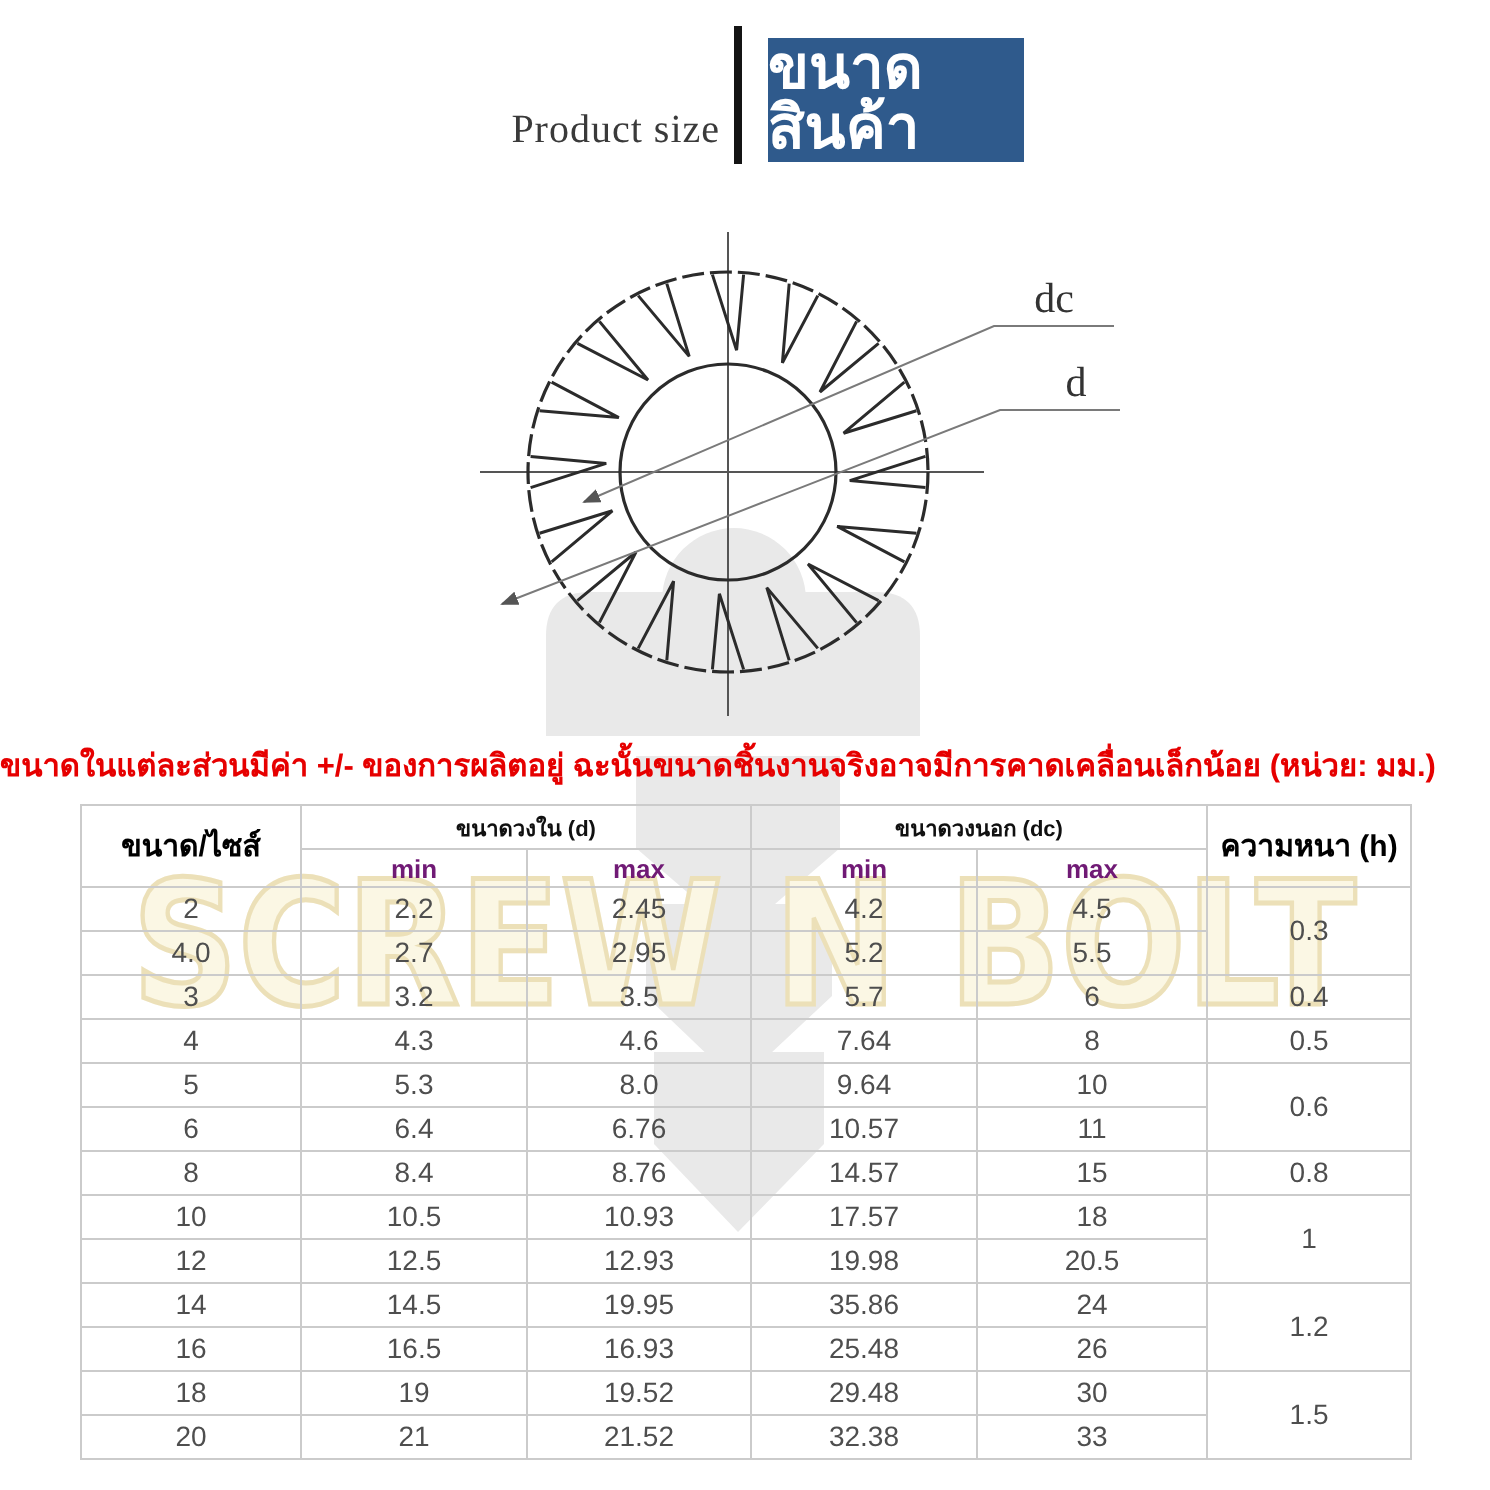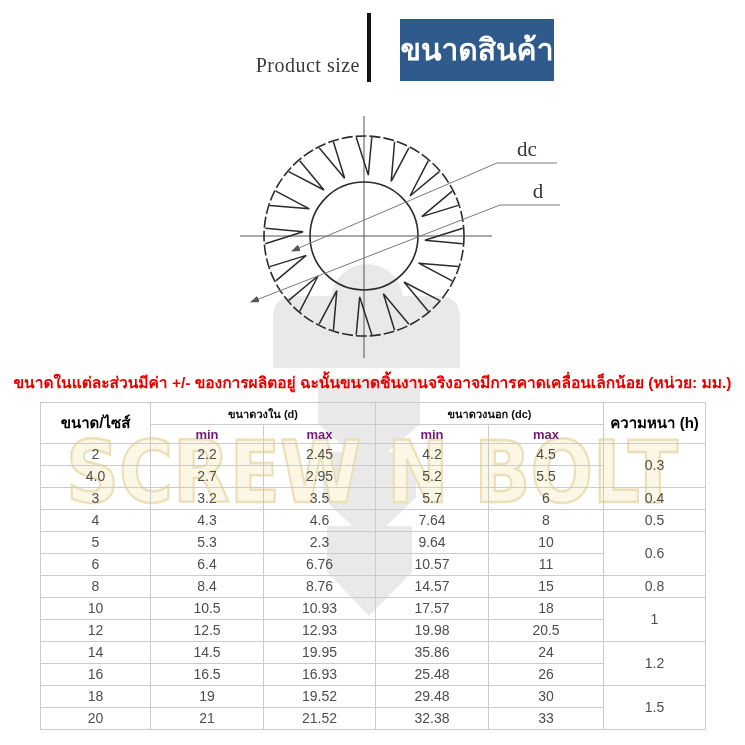--- a/index.html
+++ b/index.html
@@ -10,30 +10,30 @@
   
   .wm-svg{position:absolute;left:0;top:0;z-index:0;}
   
   .ps-label{
     position:absolute;left:0;top:54px;width:360px;text-align:right;
     font-family:"Liberation Serif","DejaVu Serif",serif;font-size:20px;color:#3a3a3a;
     letter-spacing:.5px;z-index:2;
   }
   .hdr-divider{position:absolute;left:367px;top:13px;width:4px;height:69px;background:#141414;z-index:2;}
   .title-box{
-    position:absolute;left:384px;top:19px;width:154px;height:62px;background:#2f5a8c;
-    display:flex;align-items:center;justify-content:center;z-index:2;margin-left:16px;
+    position:absolute;left:384px;top:19px;width:128px;height:62px;background:#2f5a8c;
+    display:flex;align-items:center;justify-content:center;z-index:2;
   }
   .title-box span{color:#ffffff;font-weight:bold;font-size:30px;line-height:1;}
   
   .diagram{position:absolute;left:0;top:108px;z-index:1;}
   .dim-label{font-family:"Liberation Serif","DejaVu Serif",serif;font-size:21px;fill:#333;}
   
   .note{
-    position:absolute;left:0;top:370px;width:745px;text-align:center;z-index:2;
+    position:absolute;left:0;top:370px;width:745px;z-index:2;
     color:#e60000;font-weight:bold;font-size:15.5px;
   }
   
   table.spec{
     position:absolute;left:40px;top:402px;width:665px;z-index:2;
     border-collapse:collapse;table-layout:fixed;background:transparent;
   }
   table.spec th,table.spec td{
     border:1px solid #cbcbcb;text-align:center;vertical-align:middle;
     padding:0;background:transparent;
@@ -158,21 +158,21 @@
         <td>4</td>
         <td>4.3</td>
         <td>4.6</td>
         <td>7.64</td>
         <td>8</td>
         <td>0.5</td>
       </tr>
       <tr>
         <td>5</td>
         <td>5.3</td>
-        <td>2.3</td>
+        <td>8.0</td>
         <td>9.64</td>
         <td>10</td>
         <td rowspan="2">0.6</td>
       </tr>
       <tr>
         <td>6</td>
         <td>6.4</td>
         <td>6.76</td>
         <td>10.57</td>
         <td>11</td>

